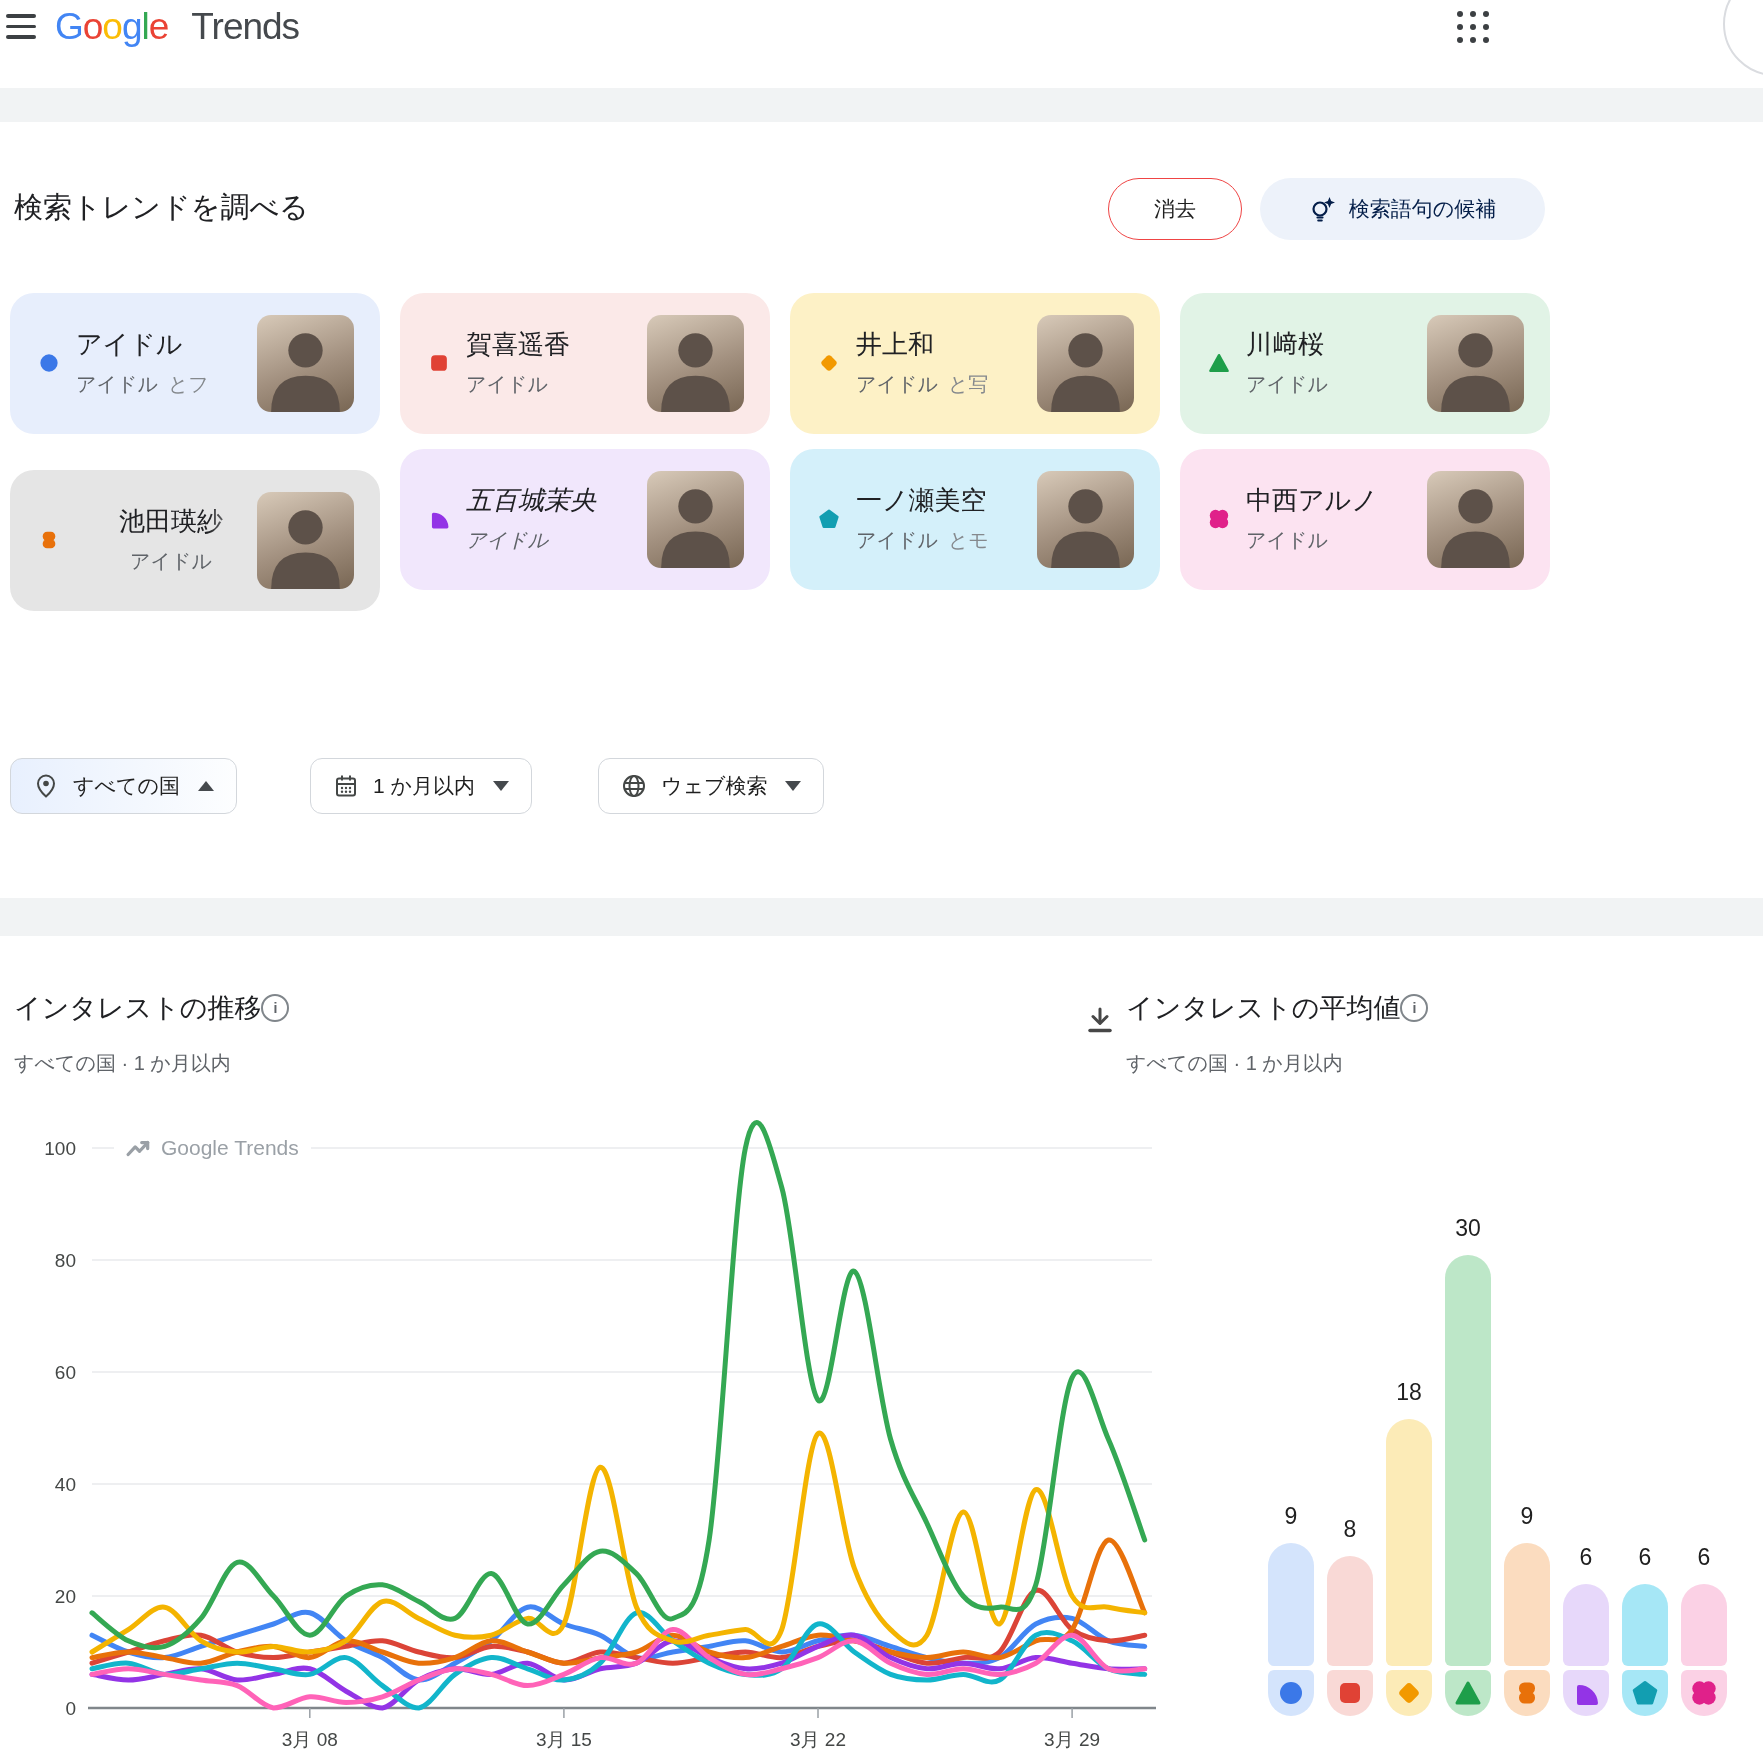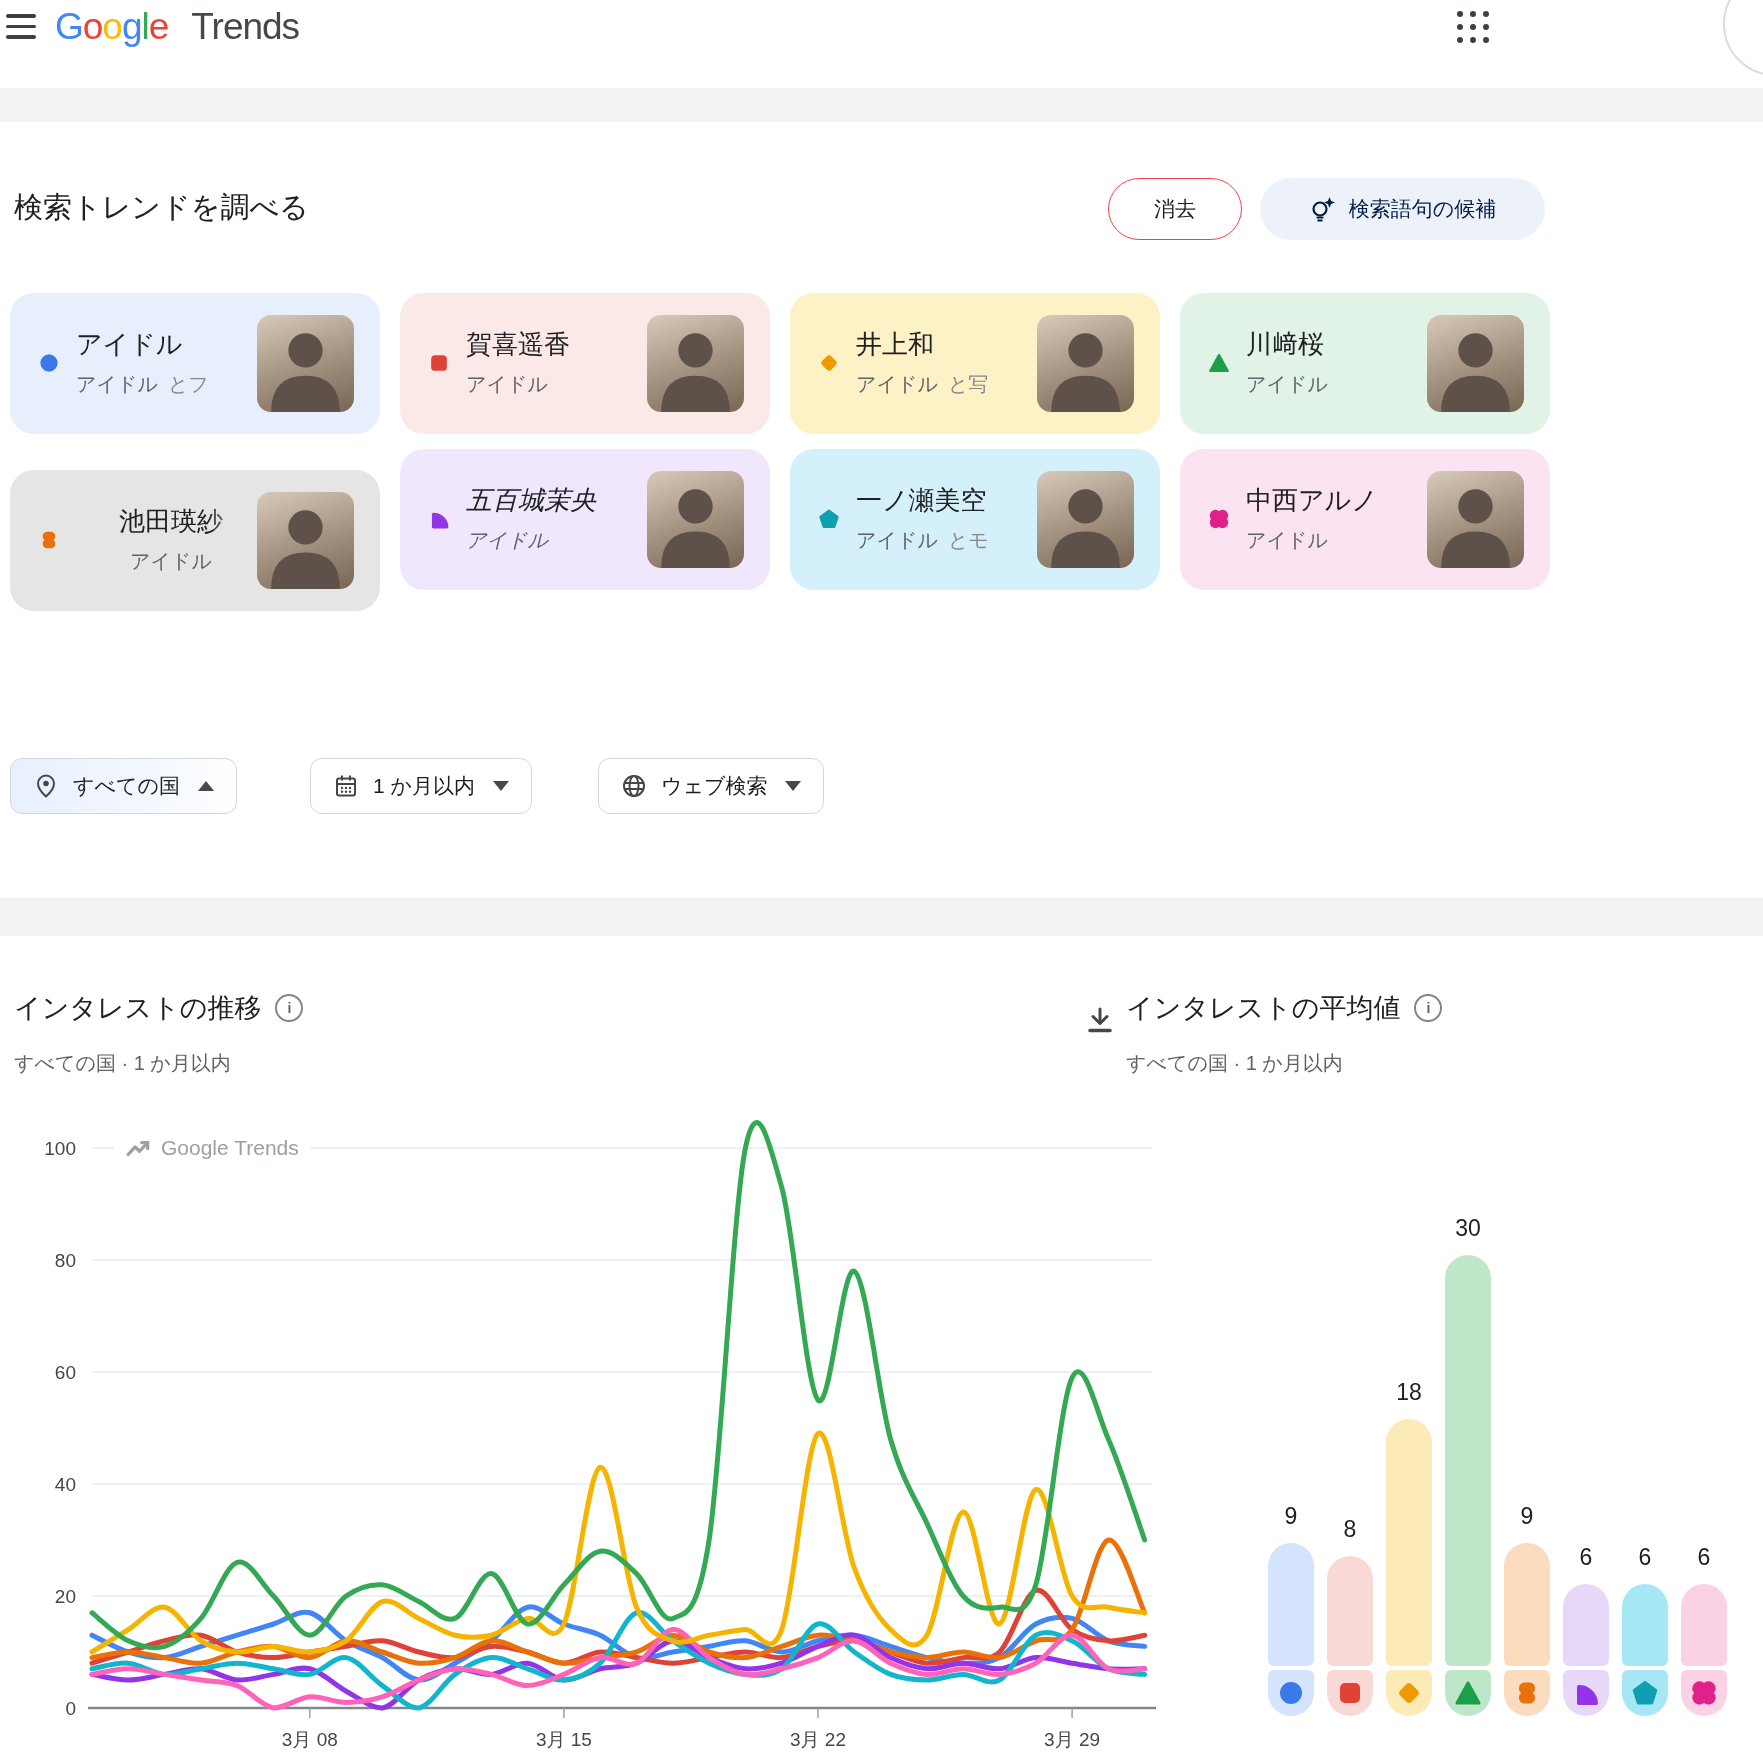--- a/index.html
+++ b/index.html
@@ -39,21 +39,21 @@
               background:linear-gradient(160deg,#d8cab9 0%,#a2907f 55%,#786653 100%);overflow:hidden;}
   
   .chip{position:absolute;top:758px;height:56px;border:1px solid #D3D7DC;border-radius:12px;
         display:inline-flex;align-items:center;gap:14px;padding:0 22px;font-size:21px;color:#1F1F1F;
         background:#fff;cursor:pointer;box-sizing:border-box;text-align:right;}
   .chip.active{background:linear-gradient(90deg,#E8F0FE 0%,#F4F8FE 60%,#FDFEFF 100%);}
   .caret{width:0;height:0;margin-left:4px;}
   .caret.up{border-left:8px solid transparent;border-right:8px solid transparent;border-bottom:10px solid #45494d;}
   .caret.down{border-left:8px solid transparent;border-right:8px solid transparent;border-top:10px solid #45494d;}
   
-  .sec-title{position:absolute;top:990px;display:flex;align-items:center;gap:14px;
+  .sec-title{position:absolute;top:990px;display:flex;align-items:center;
              font-size:27px;font-weight:500;color:#202124;}
   .sec-sub{position:absolute;top:1050px;font-size:20px;color:#5F6368;}
   .info{display:inline-flex;align-items:center;justify-content:center;width:24px;height:24px;
         border:2px solid #80868B;border-radius:50%;font-size:14px;font-weight:700;color:#5F6368;cursor:pointer;}
   .dl-btn{position:absolute;left:1078px;top:998px;width:44px;height:44px;display:flex;
           align-items:center;justify-content:center;cursor:pointer;}
   
   #linechart{position:absolute;left:0;top:1100px;}
   .watermark{position:absolute;left:114px;top:1130px;height:36px;background:#fff;padding:0 12px;
              display:flex;align-items:center;gap:9px;color:#9AA0A6;font-size:21px;font-weight:500;}

